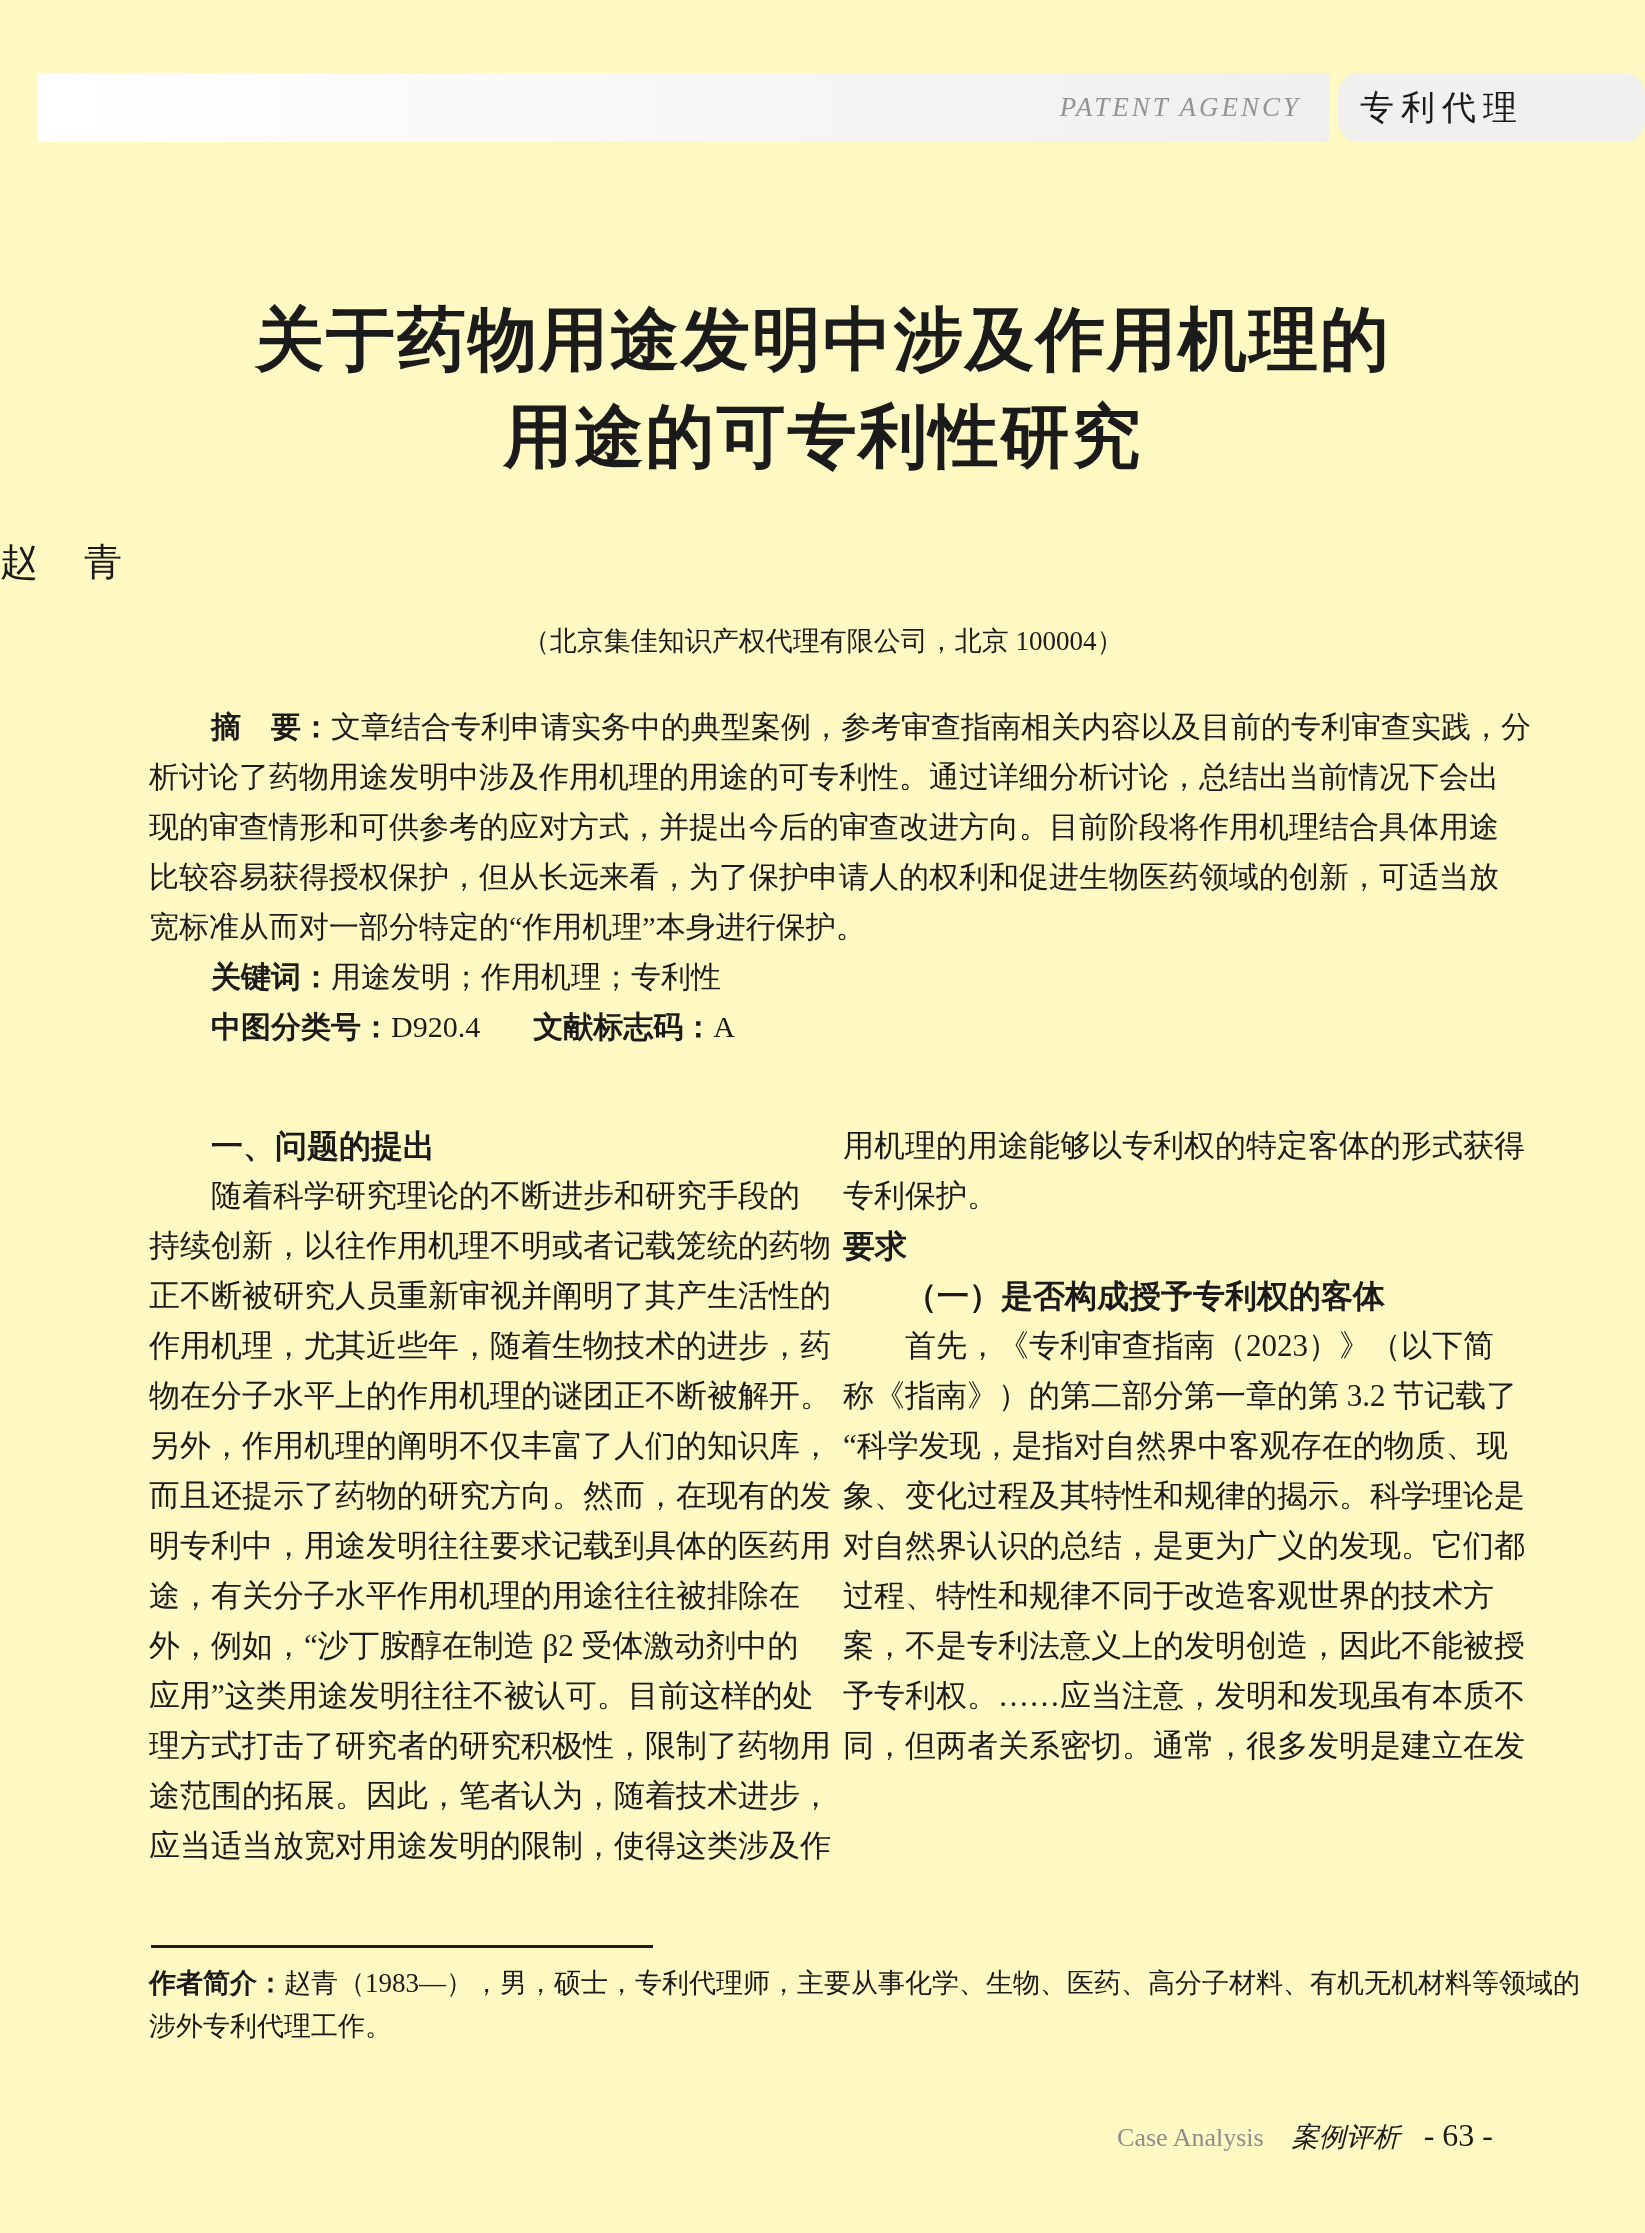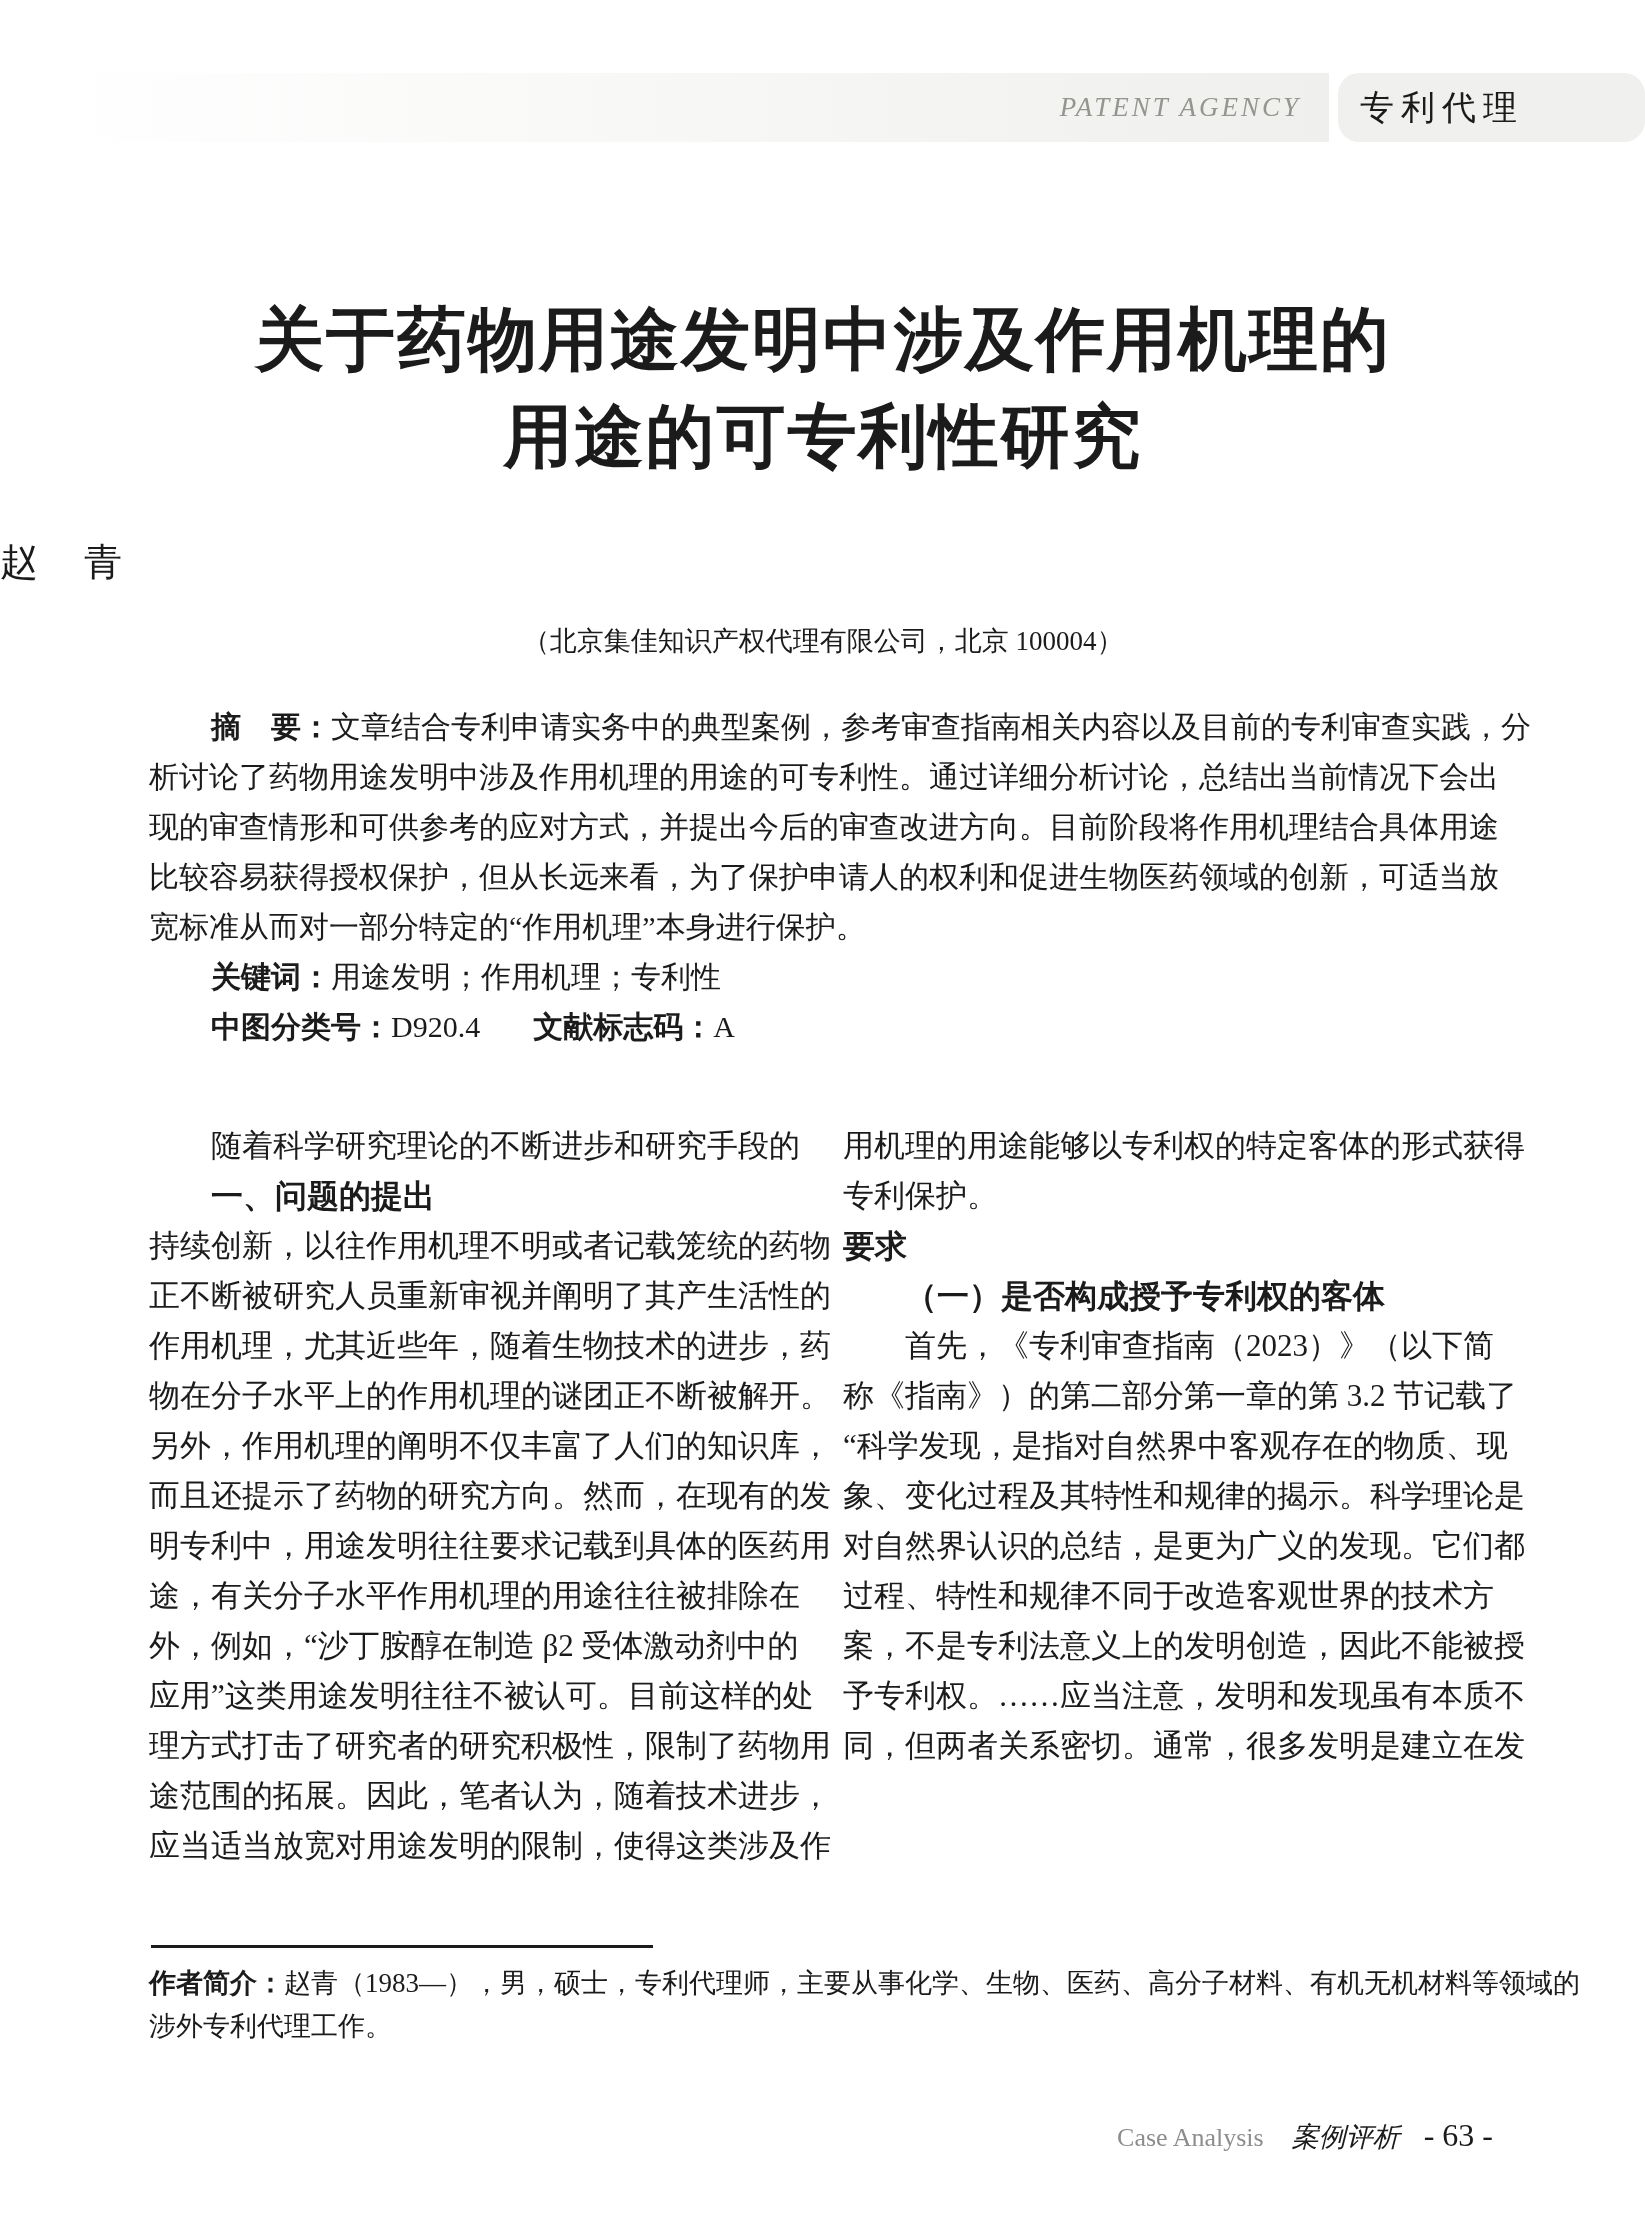--- a/index.html
+++ b/index.html
@@ -1,18 +1,18 @@
 <!DOCTYPE html>
 <html><head>
 <meta charset="utf-8">
 <style>
   html,body { margin:0; padding:0; background:#e8e8e8; }
   .page {
     position:relative; width:1646px; height:2234px; margin:0 auto;
-    background:#ffffff; overflow:hidden; color:#1b1b1b;
+    background:#fef9c3; overflow:hidden; color:#1b1b1b;
     font-family:"Liberation Serif", serif;
   }
   
   .hdr-strip {
     position:absolute; left:38px; top:73px; width:1291px; height:69px;
     background:linear-gradient(to right,#ffffff 0%,#f8f8f7 45%,#efefed 100%);
     display:flex; align-items:center; justify-content:flex-end;
     padding-right:28px; box-sizing:border-box;
   }
   .hdr-en {
@@ -108,22 +108,22 @@
     <div class="mline">宽标准从而对一部分特定的“作用机理”本身进行保护。</div>
     <div class="mline ind">
       <span class="lbl">关键词：</span><span>用途发明；作用机理；专利性</span>
     </div>
     <div class="mline ind">
       <span class="lbl">中图分类号：</span><span>D920.4</span><span class="lbl gap">文献标志码：</span><span>A</span>
     </div>
   </div>
 
   <div class="col col-left">
+    <div class="tl h ind">一、问题的提出</div>
     <div class="tl ind">随着科学研究理论的不断进步和研究手段的</div>
-    <div class="tl h ind">一、问题的提出</div>
     <div class="tl">持续创新，以往作用机理不明或者记载笼统的药物</div>
     <div class="tl">正不断被研究人员重新审视并阐明了其产生活性的</div>
     <div class="tl">作用机理，尤其近些年，随着生物技术的进步，药</div>
     <div class="tl">物在分子水平上的作用机理的谜团正不断被解开。</div>
     <div class="tl">另外，作用机理的阐明不仅丰富了人们的知识库，</div>
     <div class="tl">而且还提示了药物的研究方向。然而，在现有的发</div>
     <div class="tl">明专利中，用途发明往往要求记载到具体的医药用</div>
     <div class="tl">途，有关分子水平作用机理的用途往往被排除在</div>
     <div class="tl">外，例如，“沙丁胺醇在制造 β2 受体激动剂中的</div>
     <div class="tl">应用”这类用途发明往往不被认可。目前这样的处</div>

